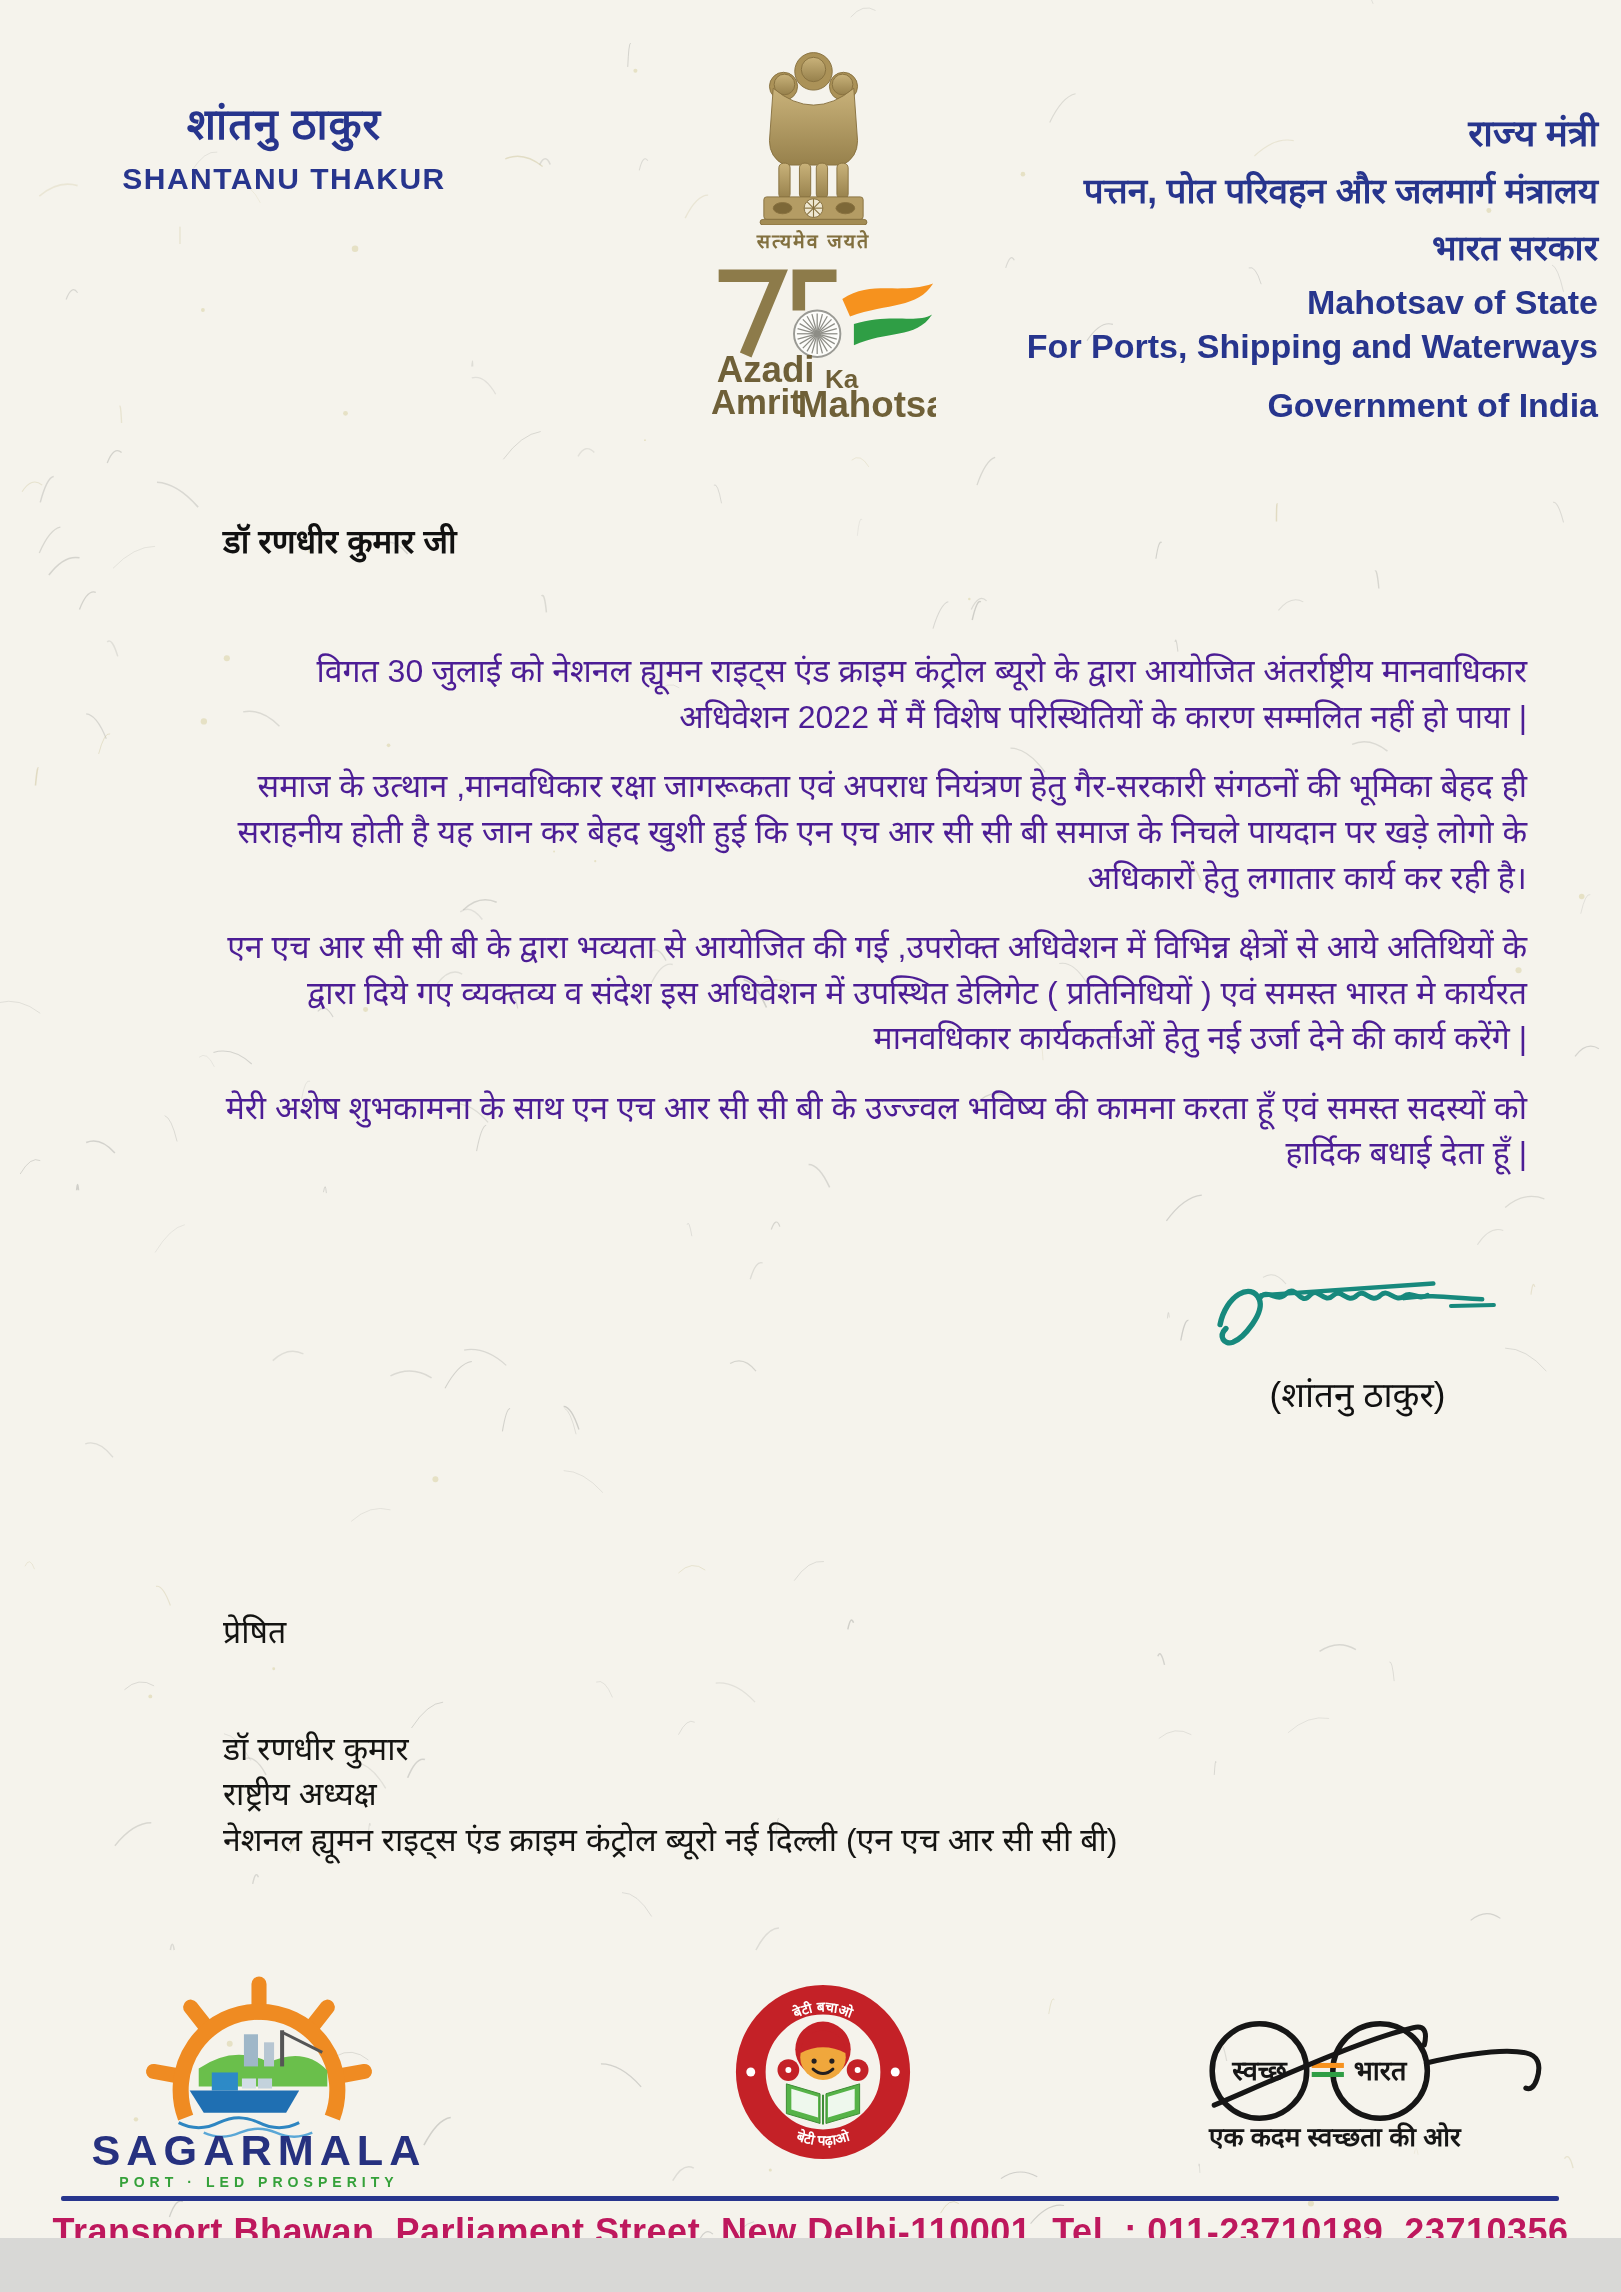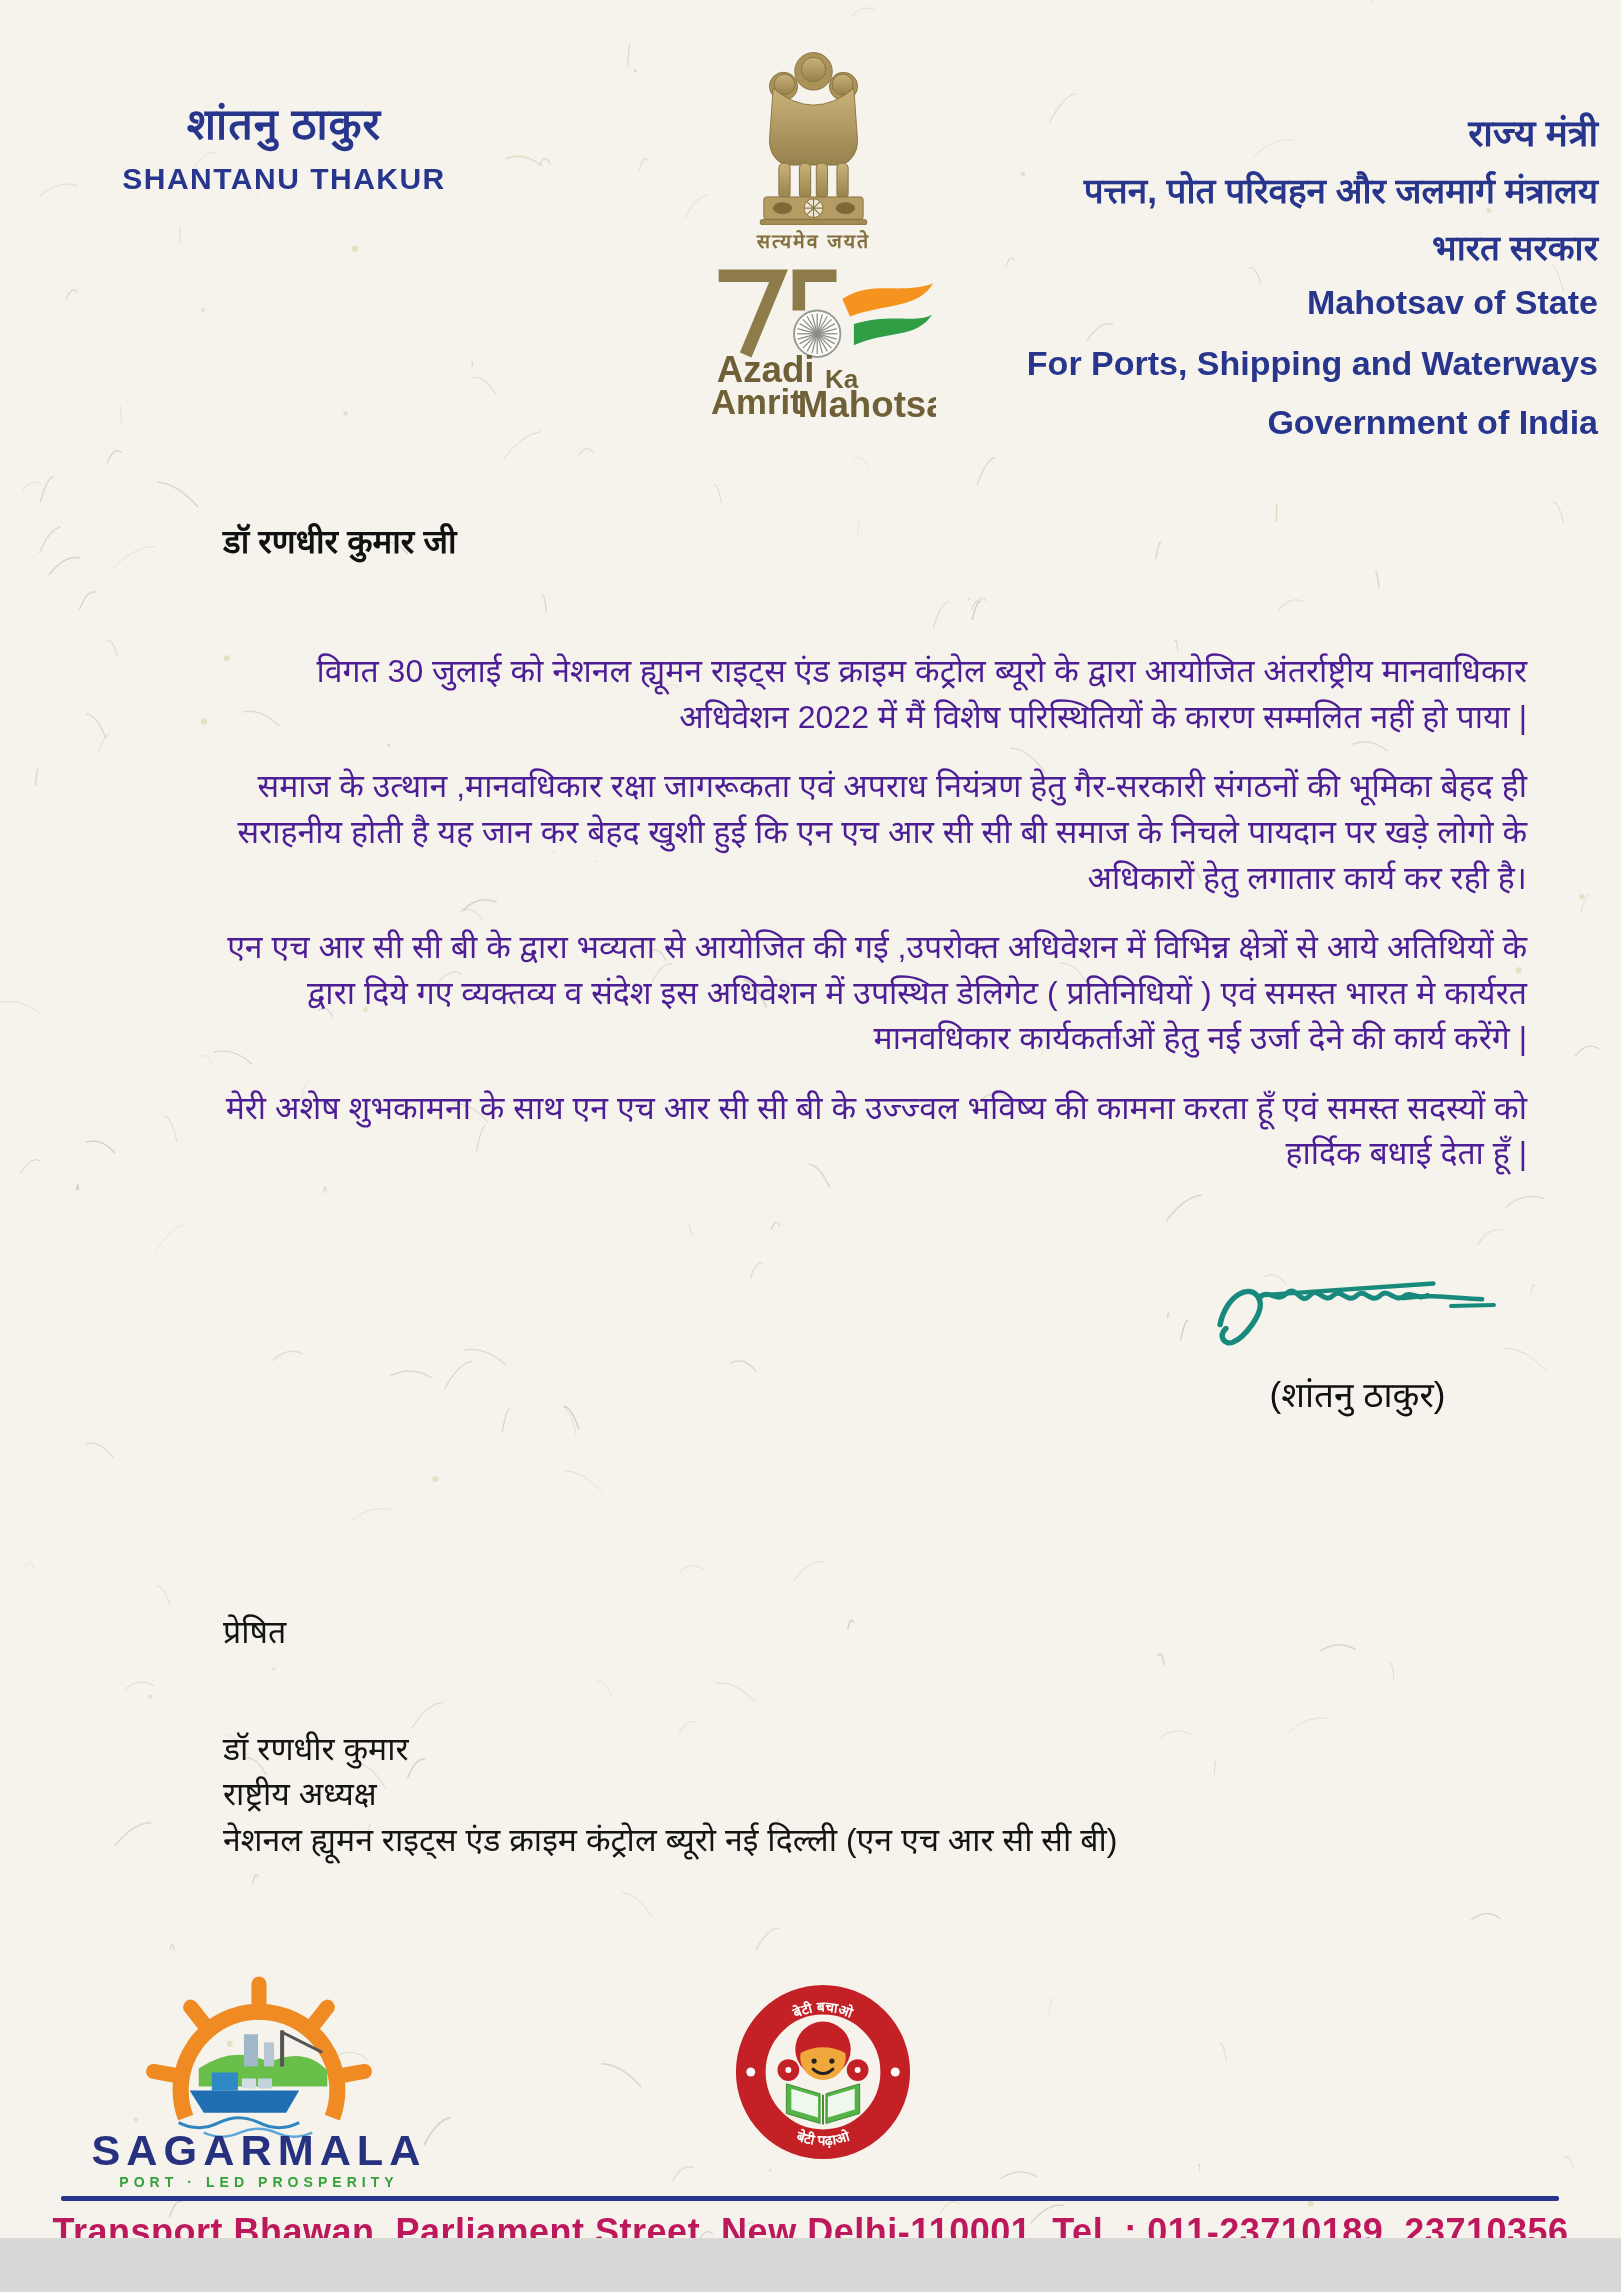--- a/index.html
+++ b/index.html
@@ -22,21 +22,21 @@
 
   .emblem-block { position:absolute; left:691px; top:47px; width:245px; text-align:center; }
   .emblem-block .motto { font-size:19.6px; font-weight:bold; color:#82703f; margin-top:2px; letter-spacing:2px; }
   .azadi-wrap { margin-top:9.8px; margin-left:17.6px; }
 
   .header-right { position:absolute; left:912px; top:106px; width:686px; text-align:right; color:#27358d; }
   .header-right .hi1 { font-size:37px; font-weight:600; }
   .header-right .hi2 { font-size:35px; font-weight:600; margin-top:8.8px; white-space:nowrap; }
   .header-right .hi3 { font-size:35px; font-weight:600; margin-top:9.8px; }
   .header-right .en1 { font-size:34px; font-weight:bold; margin-top:13.7px; }
-  .header-right .en2 { font-size:34px; font-weight:bold; margin-top:22px; }
+  .header-right .en2 { font-size:34px; font-weight:bold; margin-top:5px; }
   .header-right .en3 { font-size:34px; font-weight:bold; margin-top:20px; }
 
   
   .salutation { position:absolute; left:223px; top:518px; font-size:33px; font-weight:600; color:#111; }
   .body-text { position:absolute; left:223px; top:649px; width:1304px; }
   .body-text p { font-size:32px; line-height:1.43; margin-bottom:23.5px; color:#4c1d95; text-align:right; }
 
   .signature-block { position:absolute; left:1147px; top:1262px; width:421px; text-align:center; }
   .signature-name { font-size:35px; color:#111; margin-top:13.7px; }
 
@@ -417,18 +417,35 @@
       </g>
       <text font-size="14" font-weight="bold" fill="#ffffff" font-family="Liberation Sans, DejaVu Sans, sans-serif">
         <textPath href="#bb-top" startOffset="50%" text-anchor="middle">बेटी बचाओ</textPath>
       </text>
       <text font-size="14" font-weight="bold" fill="#ffffff" font-family="Liberation Sans, DejaVu Sans, sans-serif">
         <textPath href="#bb-bot" startOffset="50%" text-anchor="middle">बेटी पढ़ाओ</textPath>
       </text>
     </svg>
   </div>
 
+  <div class="swachh">
+    <svg width="382" height="167" viewBox="0 0 380 165">
+      <g fill="none" stroke="#161616" stroke-linecap="round">
+        <circle cx="85" cy="78" r="47" stroke-width="5.5"></circle>
+        <circle cx="205" cy="78" r="47" stroke-width="5.5"></circle>
+        <rect x="137" y="70" width="32" height="5" fill="#f6921e" stroke="none"></rect>
+        <rect x="137" y="79" width="32" height="5" fill="#2f9e45" stroke="none"></rect>
+        <path d="M40,112 C110,82 190,46 238,35 Q254,31 249,52" stroke-width="5"></path>
+        <path d="M251,70 C295,60 330,56 350,60 Q368,64 361,86 Q357,98 350,95" stroke-width="5"></path>
+      </g>
+      <g fill="#161616" font-weight="bold" font-family="Liberation Sans, DejaVu Sans, sans-serif" text-anchor="middle">
+        <text x="85" y="87" font-size="27">स्वच्छ</text>
+        <text x="205" y="87" font-size="27">भारत</text>
+        <text x="160" y="153" font-size="26">एक कदम स्वच्छता की ओर</text>
+      </g>
+    </svg>
+  </div>
 
   <div class="footer-rule"></div>
   <div class="footer-address">Transport Bhawan, Parliament Street, New Delhi-110001,  Tel. : 011-23710189, 23710356</div>
 
 </div>
 
 
 </body></html>

